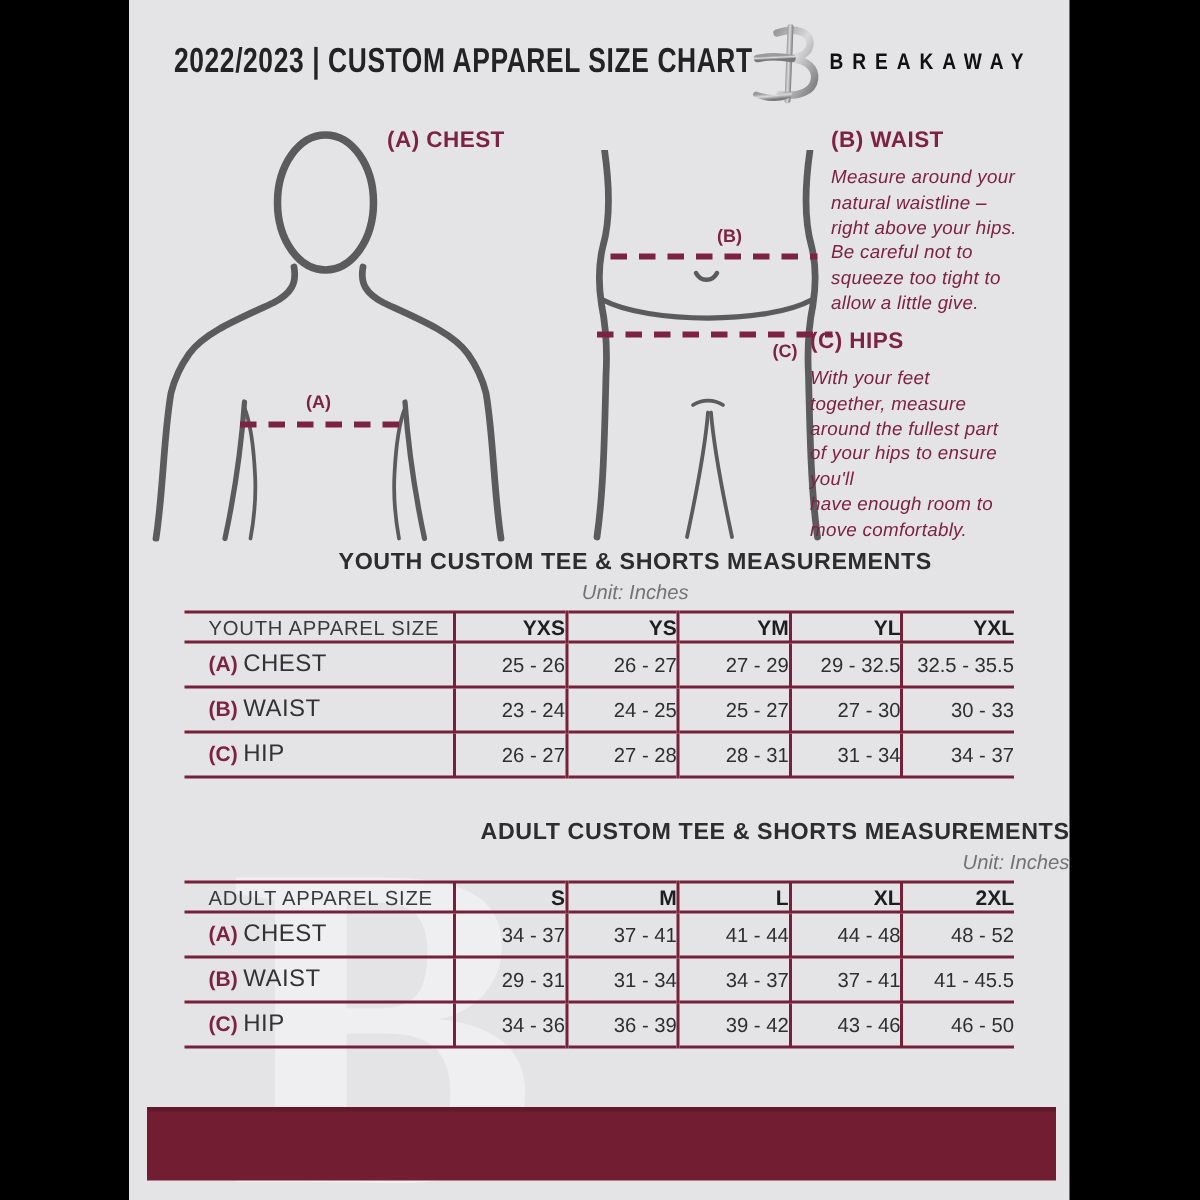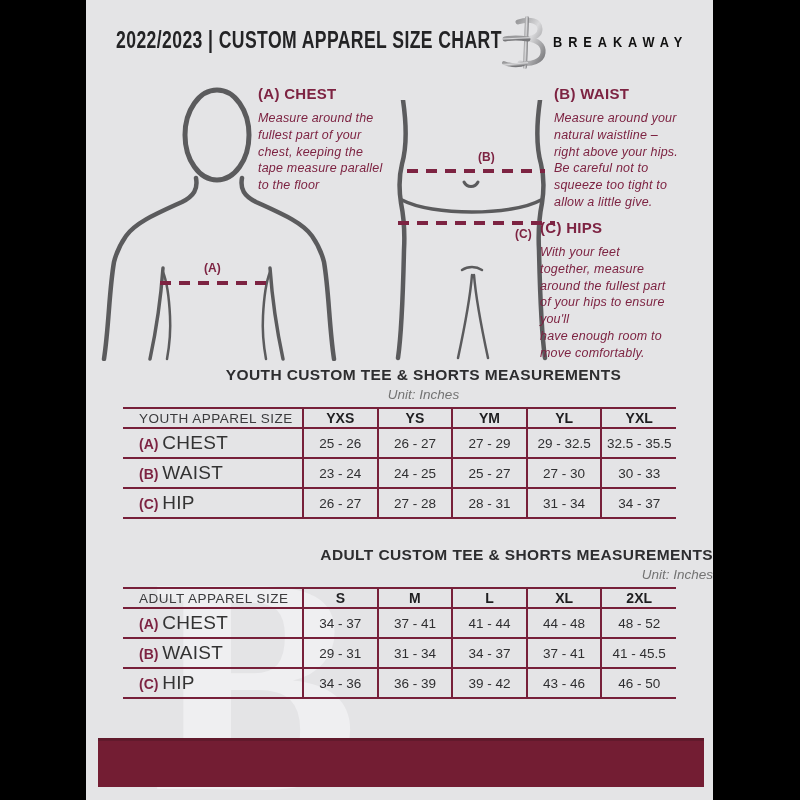--- a/index.html
+++ b/index.html
@@ -76,31 +76,31 @@
     border-collapse:collapse;table-layout:fixed;
     border-top:2px solid var(--maroon);
     border-bottom:2px solid var(--maroon);
   }
   .yt-table{top:407px;}
   .ad-table{top:587px;}
   .sizes tr > *{
     border-top:2px solid var(--maroon);
     font-weight:normal;height:30px;
     color:#2f2f31;font-size:13.5px;
-    text-align:center;vertical-align:middle;
+    text-align:right;vertical-align:middle;
   }
   .sizes thead tr > *{height:20px;border-top:none;margin-top:48px;}
   .sizes tr > *:not(:first-child){border-left:2px solid var(--maroon);}
   .sizes tr > *:first-child{text-align:left;padding-left:16px;}
   .sizes thead th:first-child{
     font-size:13.5px;letter-spacing:.5px;color:#3b3b3d;font-weight:normal;
   }
   .sizes thead th:not(:first-child){font-weight:bold;font-size:14px;color:#1e1e20;}
   .row-prefix{color:var(--maroon-text);font-weight:bold;font-size:14px;}
-  .row-label{font-size:19px;color:#333;letter-spacing:.3px;}
+  .row-label{font-size:16px;color:#333;letter-spacing:.3px;}
   
   .footer-bar{
     position:absolute;left:12px;top:738px;width:606px;height:49px;
     background:var(--maroon-footer);
     border-top:3px solid #611a2c;z-index:1;
   }
 </style>
 </head>
 <body>
 
@@ -149,25 +149,20 @@
       <path d="M84,175 C86,200 92,230 98,258" stroke-width="2.5"></path>
     </g>
     <line x1="17" y1="71" x2="155" y2="71" stroke="#7d2342" stroke-width="4" stroke-dasharray="11 8"></line>
     <line x1="8" y1="123" x2="165" y2="123" stroke="#7d2342" stroke-width="4" stroke-dasharray="11 8"></line>
   </svg>
   <span class="meas-label" style="left:392px;top:150px;">(B)</span>
   <span class="meas-label" style="left:429px;top:227px;">(C)</span>
 
   <div class="instr instr-a">
     <div class="instr-head">(A) CHEST</div>
-    <div class="instr-body">Measure around the
-fullest part of your
-chest, keeping the
-tape measure parallel
-to the floor</div>
   </div>
   <div class="instr instr-b">
     <div class="instr-head">(B) WAIST</div>
     <div class="instr-body">Measure around your
 natural waistline –
 right above your hips.
 Be careful not to
 squeeze too tight to
 allow a little give.</div>
   </div>

